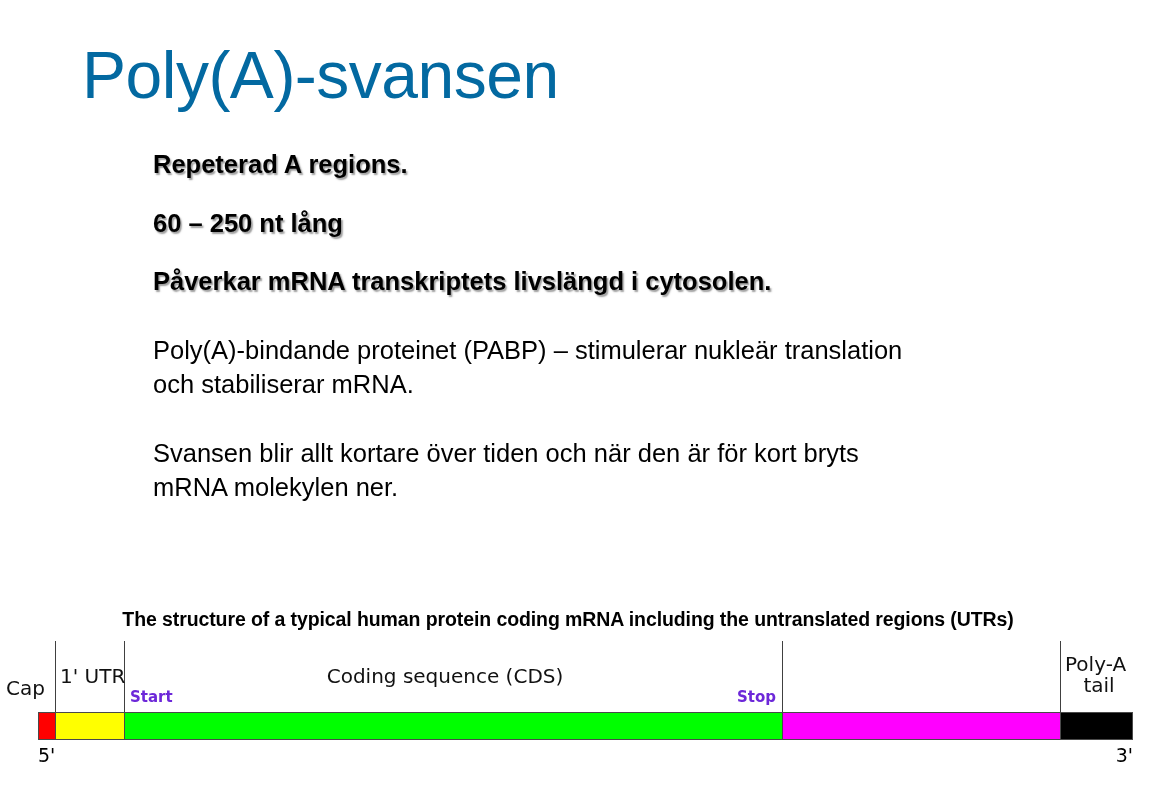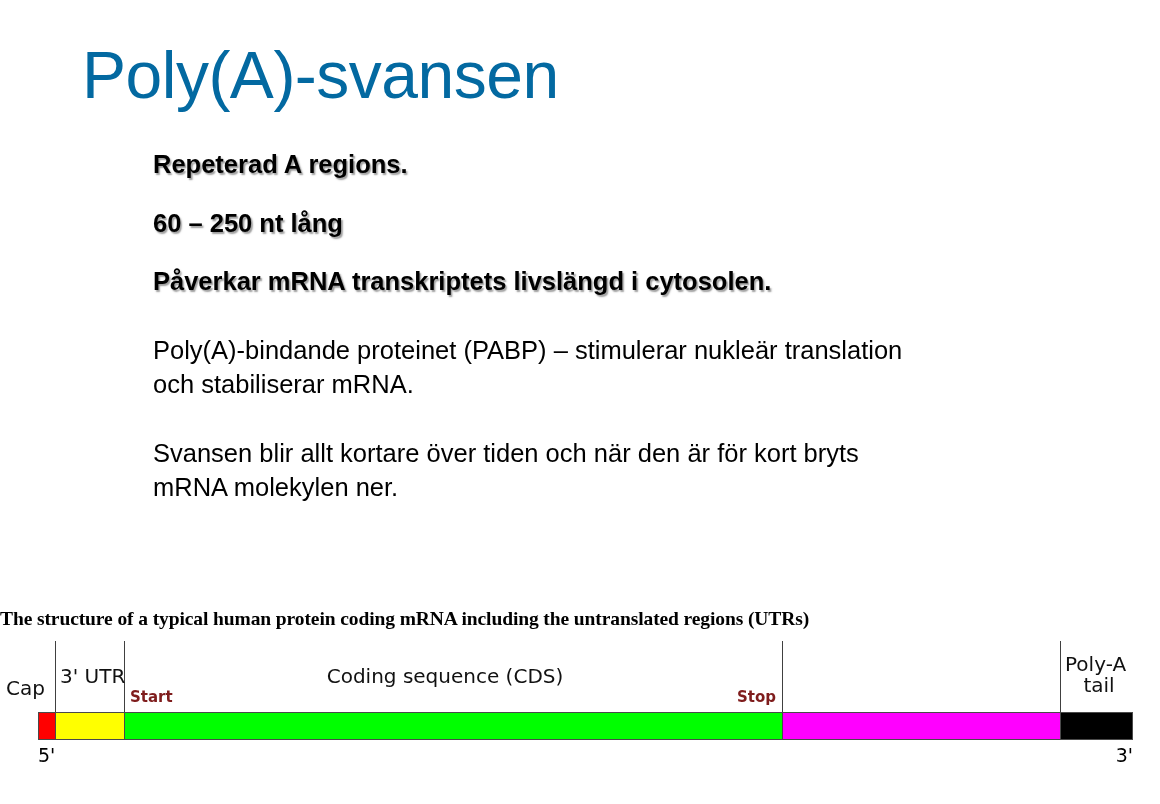--- a/index.html
+++ b/index.html
@@ -60,22 +60,22 @@
     top: 598px;
     width: 1160px;
     height: 206px;
     font-family: "DejaVu Sans", sans-serif;
   }
   #diagram-caption {
     position: absolute;
     left: 0;
     top: 10px;
     width: 1136px;
-    text-align: left;
-    font-family: Liberation Serif, serif;
+    text-align: center;
+    font-family: Liberation Sans, sans-serif;
     font-size: 19.5px;
     font-weight: bold;
     color: #000000;
     letter-spacing: -0.1px;
   }
 
   .tick {
     position: absolute;
     top: 43px;
     width: 1px;
@@ -88,21 +88,21 @@
     font-size: 20px;
     font-weight: normal;
     color: #111111;
     white-space: nowrap;
     line-height: 1.05;
   }
   .codon-label {
     position: absolute;
     font-size: 15px;
     font-weight: bold;
-    color: #7f1d1d;
+    color: #6d28d9;
     white-space: nowrap;
   }
   .end-label {
     position: absolute;
     font-size: 19px;
     font-weight: normal;
     color: #000000;
     white-space: nowrap;
   }
 
@@ -146,21 +146,21 @@
 
   <div id="diagram-caption">The structure of a typical human protein coding mRNA including the untranslated regions (UTRs)</div>
 
   <div class="tick" style="left:55px;"></div>
   <div class="tick" style="left:124px;"></div>
   <div class="tick" style="left:782px;"></div>
   <div class="tick" style="left:1060px;"></div>
 
   <div class="region-label" style="left:6px; top:80px;">Cap</div>
 
-  <div class="region-label" style="left:60px; top:68px;">3' UTR</div>
+  <div class="region-label" style="left:60px; top:68px;">1' UTR</div>
 
   <div class="region-label" style="left:116px; top:68px; width:658px; text-align:center;">Coding sequence (CDS)</div>
 
 
   <div class="region-label" style="left:1065px; top:56px;">Poly-A</div>
   <div class="region-label" style="left:1065px; top:77px; width:68px; text-align:center;">tail</div>
 
   <div class="codon-label" style="left:130px; top:90px;">Start</div>
 
   <div class="codon-label" style="left:700px; top:90px; width:76px; text-align:right;">Stop</div>

